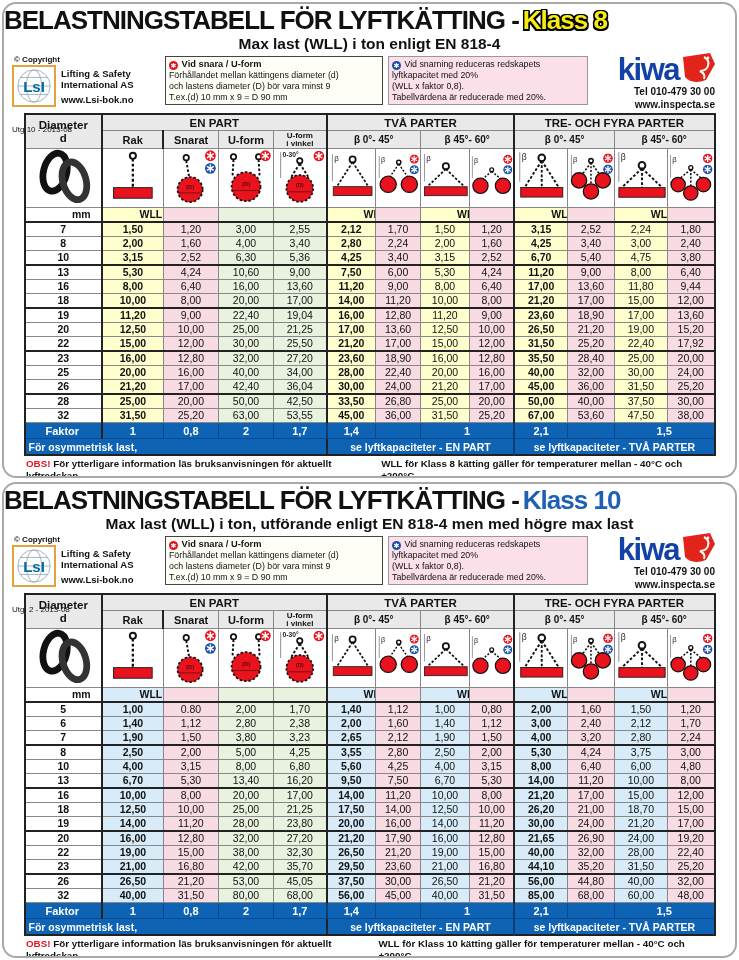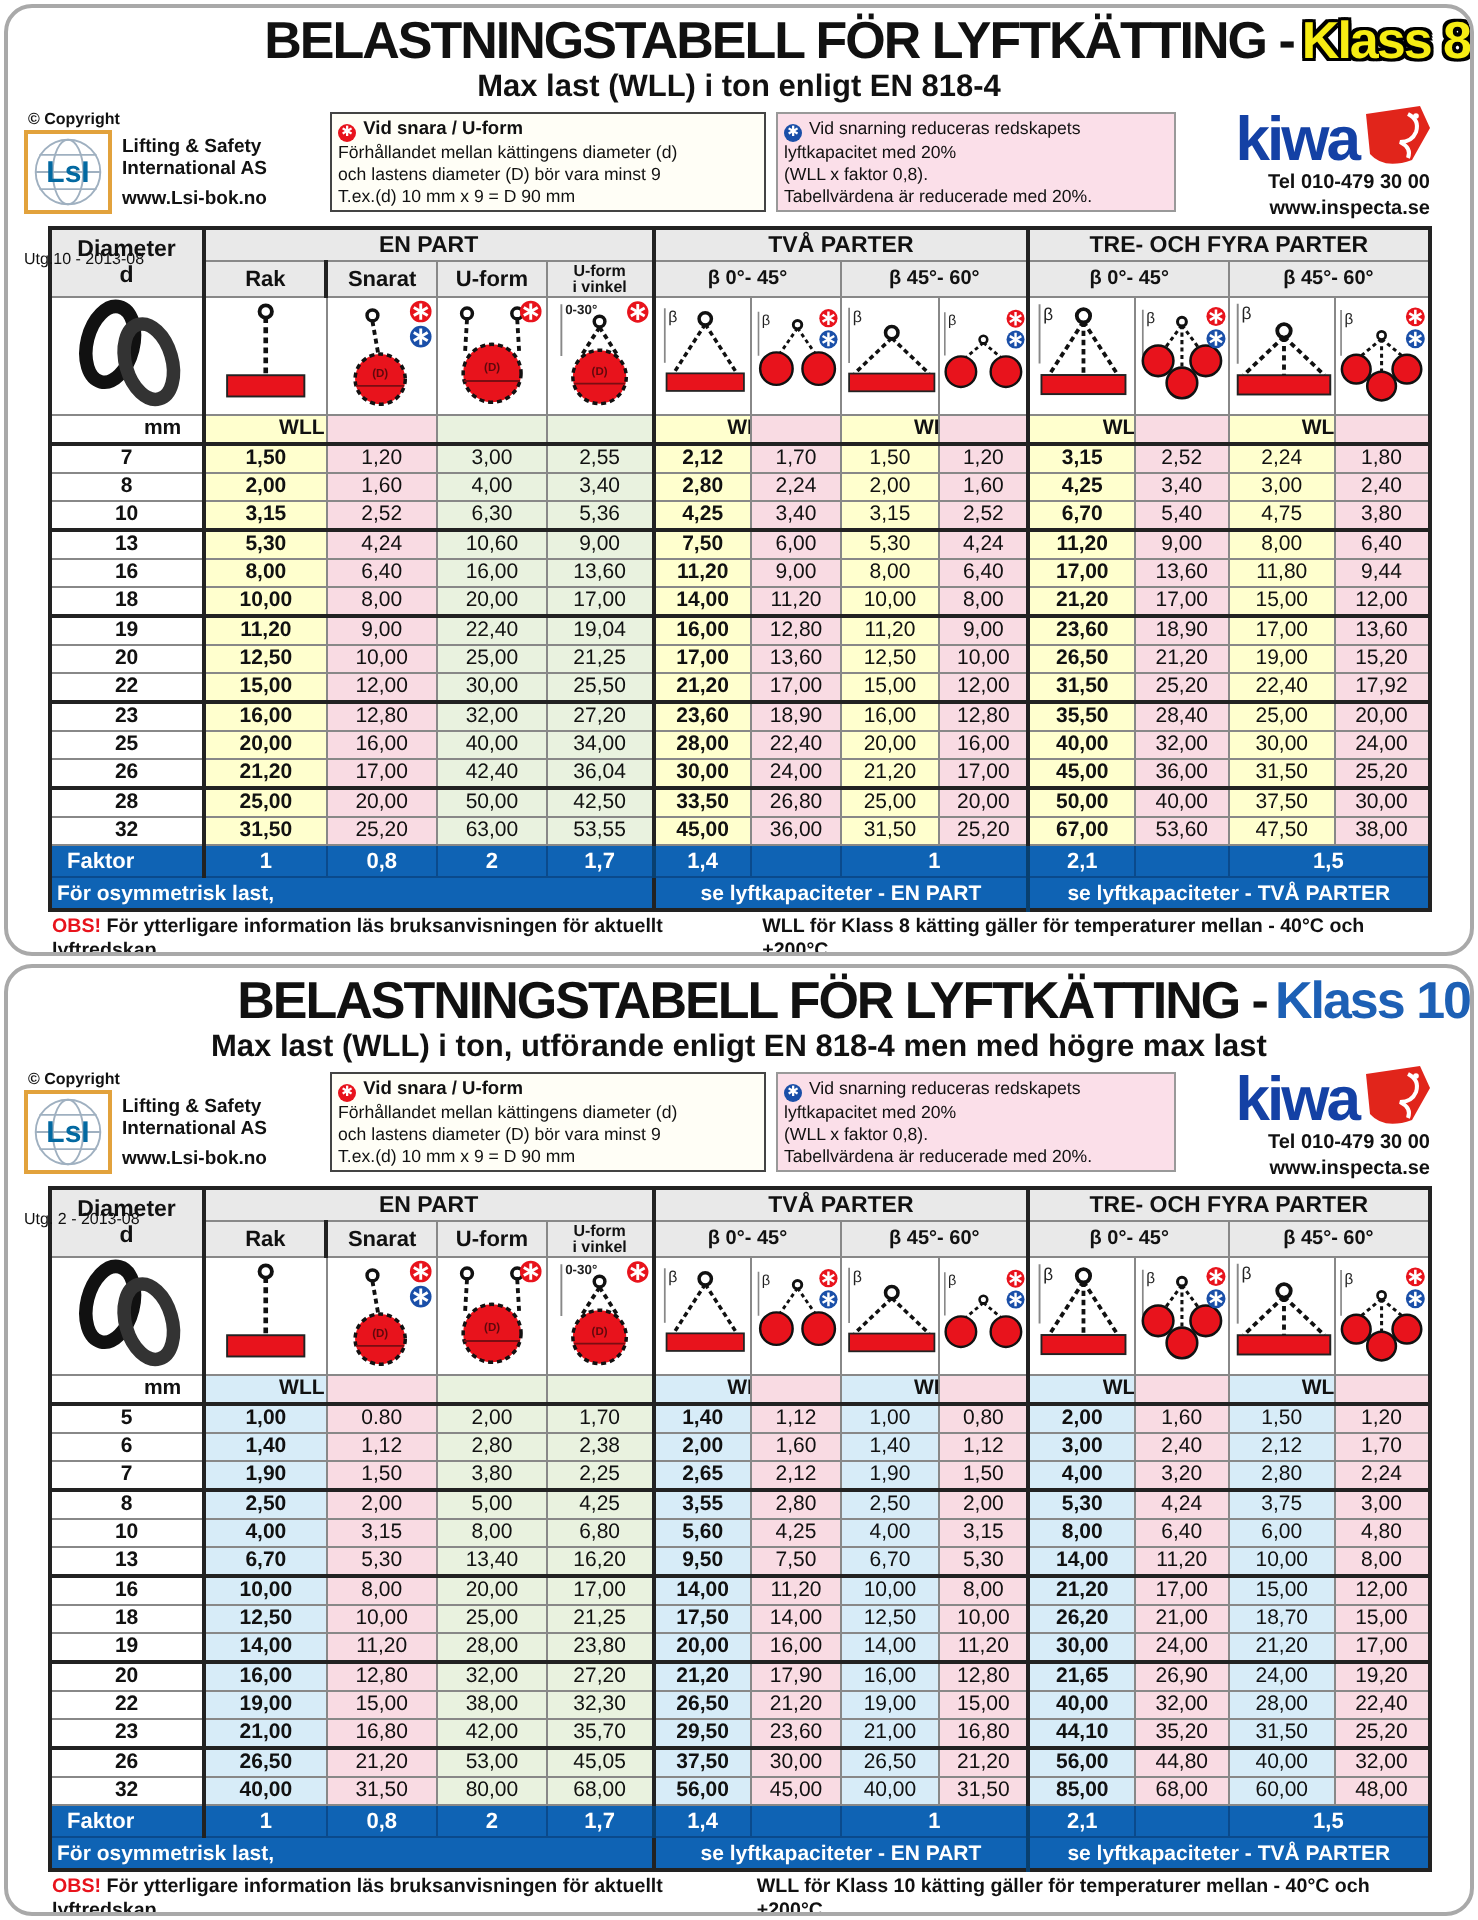--- a/index.html
+++ b/index.html
@@ -1,21 +1,21 @@
 <!DOCTYPE html>
 <html><head>
 <meta charset="utf-8">
 <style>
   html,body{margin:0;padding:0;background:#fff;}
   body{width:739px;font-family:"Liberation Sans","DejaVu Sans",sans-serif;color:#111;}
   .page{width:739px;height:960px;overflow:hidden;}
   .card{box-sizing:border-box;width:735px;height:476px;margin:2px auto 4px;border:2px solid #a9a9a9;
         border-radius:14px;background:#fff;padding-top:2px;overflow:hidden;}
   
-  .title{text-align:right;font-weight:bold;font-size:26px;letter-spacing:-1px;line-height:29px;white-space:nowrap;}
+  .title{text-align:left;font-weight:bold;font-size:26px;letter-spacing:-1px;line-height:29px;white-space:nowrap;}
   .klass{padding-left:4px;}
   .k8 .klass{color:#f6ec13;text-shadow:-1.5px -1.5px 0 #000,1.5px -1.5px 0 #000,-1.5px 1.5px 0 #000,
              1.5px 1.5px 0 #000,0 -1.5px 0 #000,0 1.5px 0 #000,-1.5px 0 0 #000,1.5px 0 0 #000;}
   .k10 .klass{color:#1d60b5;}
   .subtitle{text-align:center;font-weight:bold;font-size:15.5px;line-height:18px;}
   
   .band{position:relative;height:56px;margin:2px 8px 2px;}
   .lsi{position:absolute;left:0;top:0;width:152px;}
   .copyright{font-size:8px;font-weight:bold;margin:0 0 1px 2px;}
   .lsi-row{display:flex;gap:5px;align-items:center;}
@@ -55,21 +55,21 @@
   tbody.rows td{height:13px;font-size:10.5px;line-height:13px;}
   td.mm{background:#fff;font-weight:bold;}
   td.p{background:#f9dbe3;} td.g{background:#e9f2df;}
   .k8 td.w{background:#ffffce;} .k10 td.w{background:#d7ecf8;}
   .b{font-weight:bold;}
   .bl{border-left:2px solid #222 !important;}
   table.main td:first-child,table.main th:first-child{border-right:2px solid #222;}
   tbody.rows{border-top:2px solid #222;}
   tr.grp td{border-top:2px solid #222;}
   tr.faktor td{background:#0f63b4;color:#fff;border:1px solid #0a4a8c;font-weight:bold;font-size:11px;height:15px;}
-  tr.faktor td:first-child{text-align:left;padding-left:8px;}
+  tr.faktor td:first-child{text-align:left;padding-left:20px;}
   tr.faktor td.bl{border-left:2px solid #09406f !important;}
   tr.cap td{background:#0f63b4;color:#fff;border:1px solid #0a4a8c;font-weight:bold;font-size:10.5px;height:15px;}
   tr.cap td:first-child{text-align:left;padding-left:3px;}
   tr.cap td.bl{border-left:2px solid #09406f !important;}
   
   .obs-row{display:flex;justify-content:space-between;margin:2px 22px 0;font-size:9.8px;font-weight:bold;line-height:12px;}
   .obs-lbl{color:#e8131c;}
 </style>
 </head>
 <body>
@@ -850,21 +850,21 @@
             <td class="w b bl">3,00</td>
             <td class="p">2,40</td>
             <td class="w">2,12</td>
             <td class="p">1,70</td>
           </tr>
           <tr>
             <td class="mm">7</td>
             <td class="w b">1,90</td>
             <td class="p">1,50</td>
             <td class="g">3,80</td>
-            <td class="g">2,25</td>
+            <td class="g">3,23</td>
             <td class="w b bl">2,65</td>
             <td class="p">2,12</td>
             <td class="w">1,90</td>
             <td class="p">1,50</td>
             <td class="w b bl">4,00</td>
             <td class="p">3,20</td>
             <td class="w">2,80</td>
             <td class="p">2,24</td>
           </tr>
           <tr class="grp">

